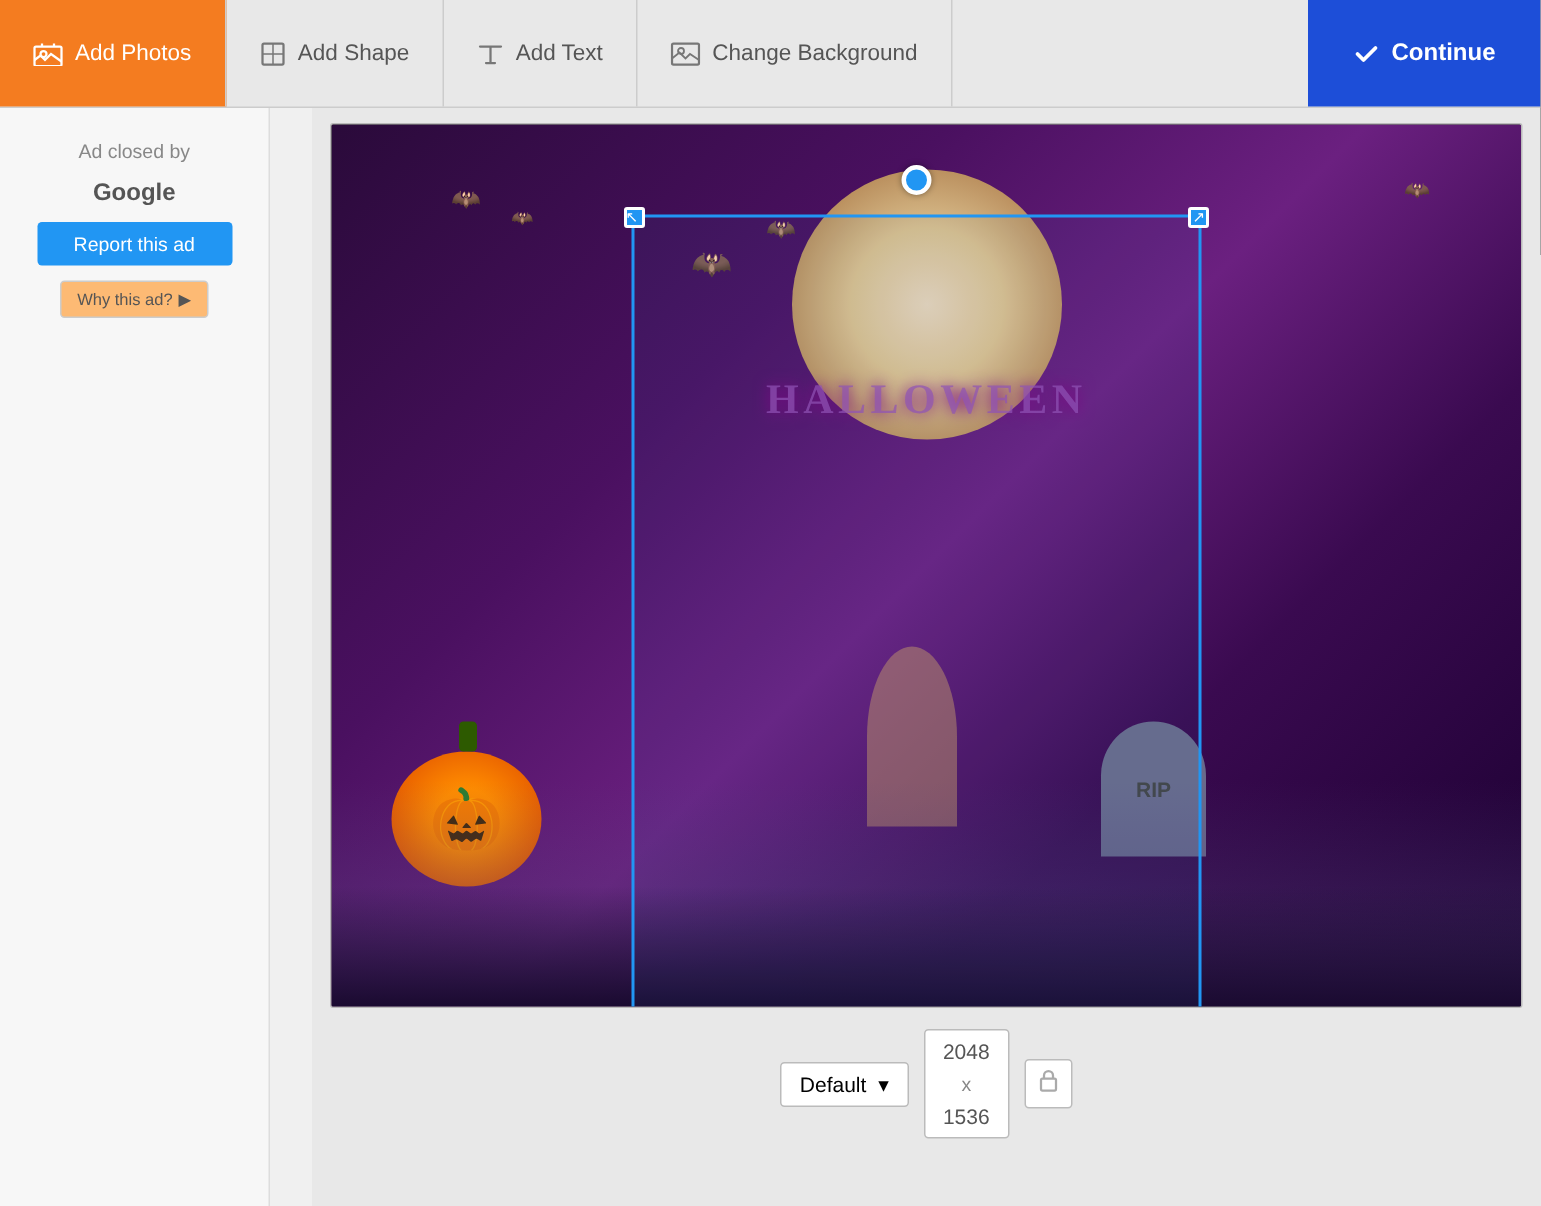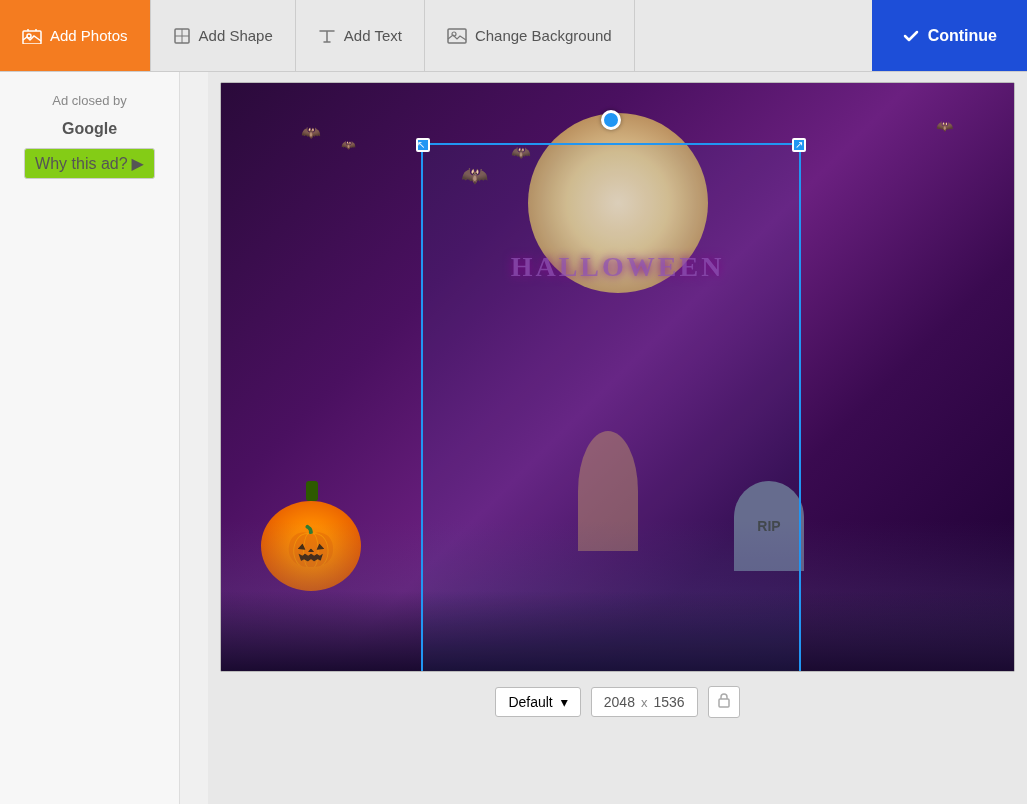--- a/index.html
+++ b/index.html
@@ -80,27 +80,27 @@
       color: #fff;
       border: none;
       padding: 7px 18px;
       border-radius: 3px;
       cursor: pointer;
       font-size: 13px;
       width: 130px;
       text-align: center;
     }
     .why-this-ad-btn {
-      background: #84cc16;
+      background: #fdba74;
       color: #555;
       border: 1px solid #ccc;
       padding: 5px 10px;
       border-radius: 3px;
       cursor: pointer;
-      font-size: 16px;
+      font-size: 11px;
       display: flex;
       align-items: center;
       gap: 4px;
     }
 
     
     #canvas-area {
       flex: 1;
       display: flex;
       flex-direction: column;
@@ -272,20 +272,21 @@
     .format-dims {
       display: flex;
       align-items: center;
       gap: 6px;
       background: #fff;
       border: 1px solid #bbb;
       border-radius: 3px;
       padding: 6px 12px;
       font-size: 14px;
       color: #555;
+      flex-direction: column;
     }
     .format-x {
       font-size: 13px;
       color: #888;
     }
     .lock-icon {
       font-size: 16px;
       color: #aaa;
       background: #fff;
       border: 1px solid #bbb;
@@ -351,20 +352,21 @@
   </button>
 </div>
 
 <div id="main">
 
   <div id="sidebar">
     <div class="ad-closed-text">
       <span>Ad closed by</span>
     </div>
     <div class="ad-closed-google">Google</div>
+    <button class="report-ad-btn">Report this ad</button>
     <button class="why-this-ad-btn">
       <span>Why this ad?</span>
       <span>▶</span>
     </button>
   </div>
 
   <div id="canvas-area">
 
     <div id="image-container">
 

